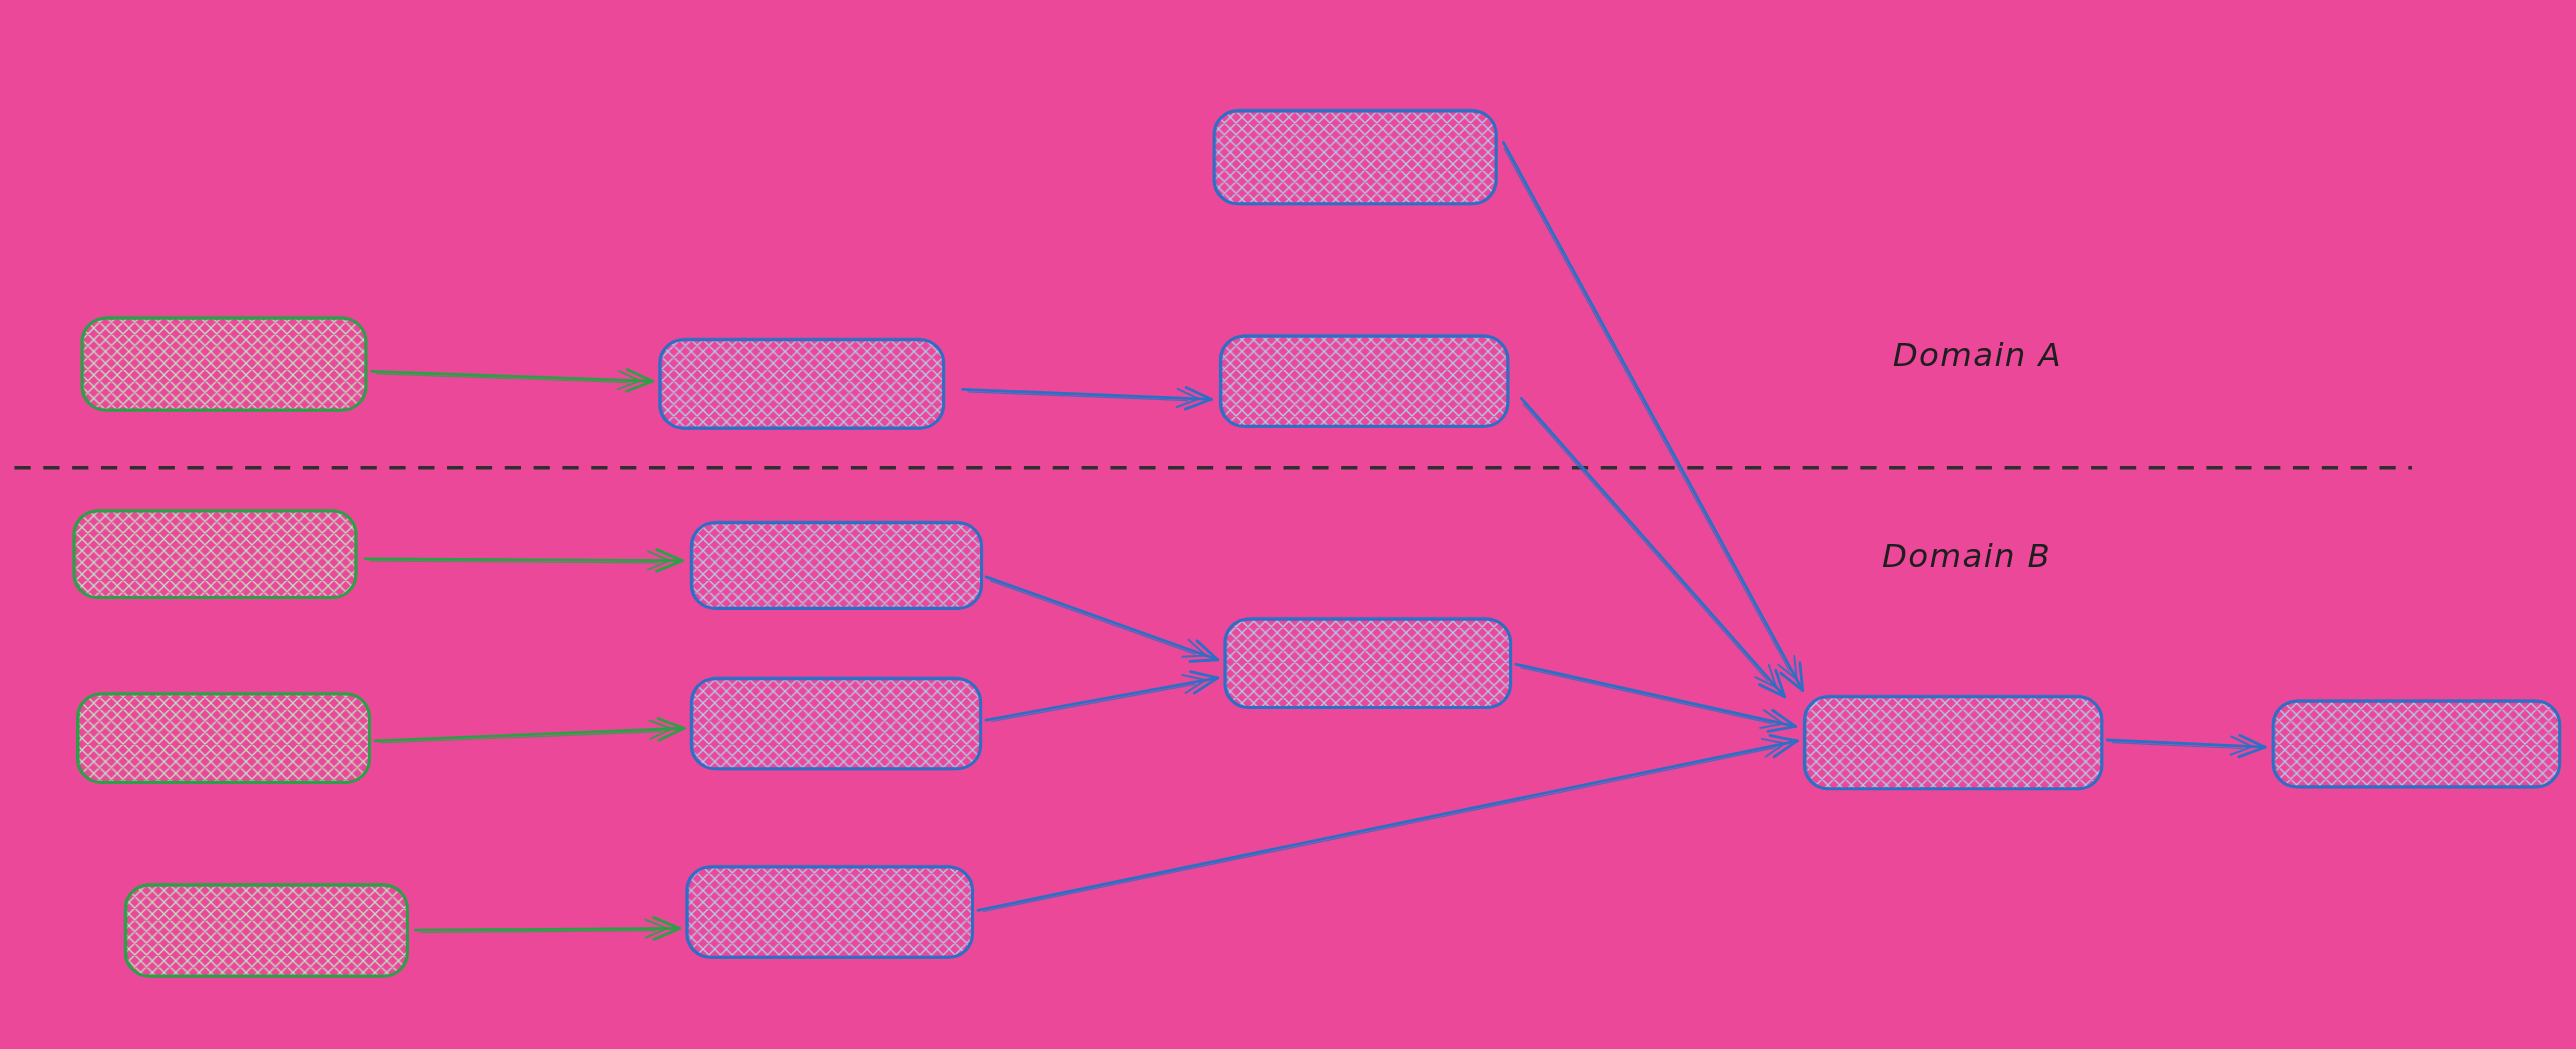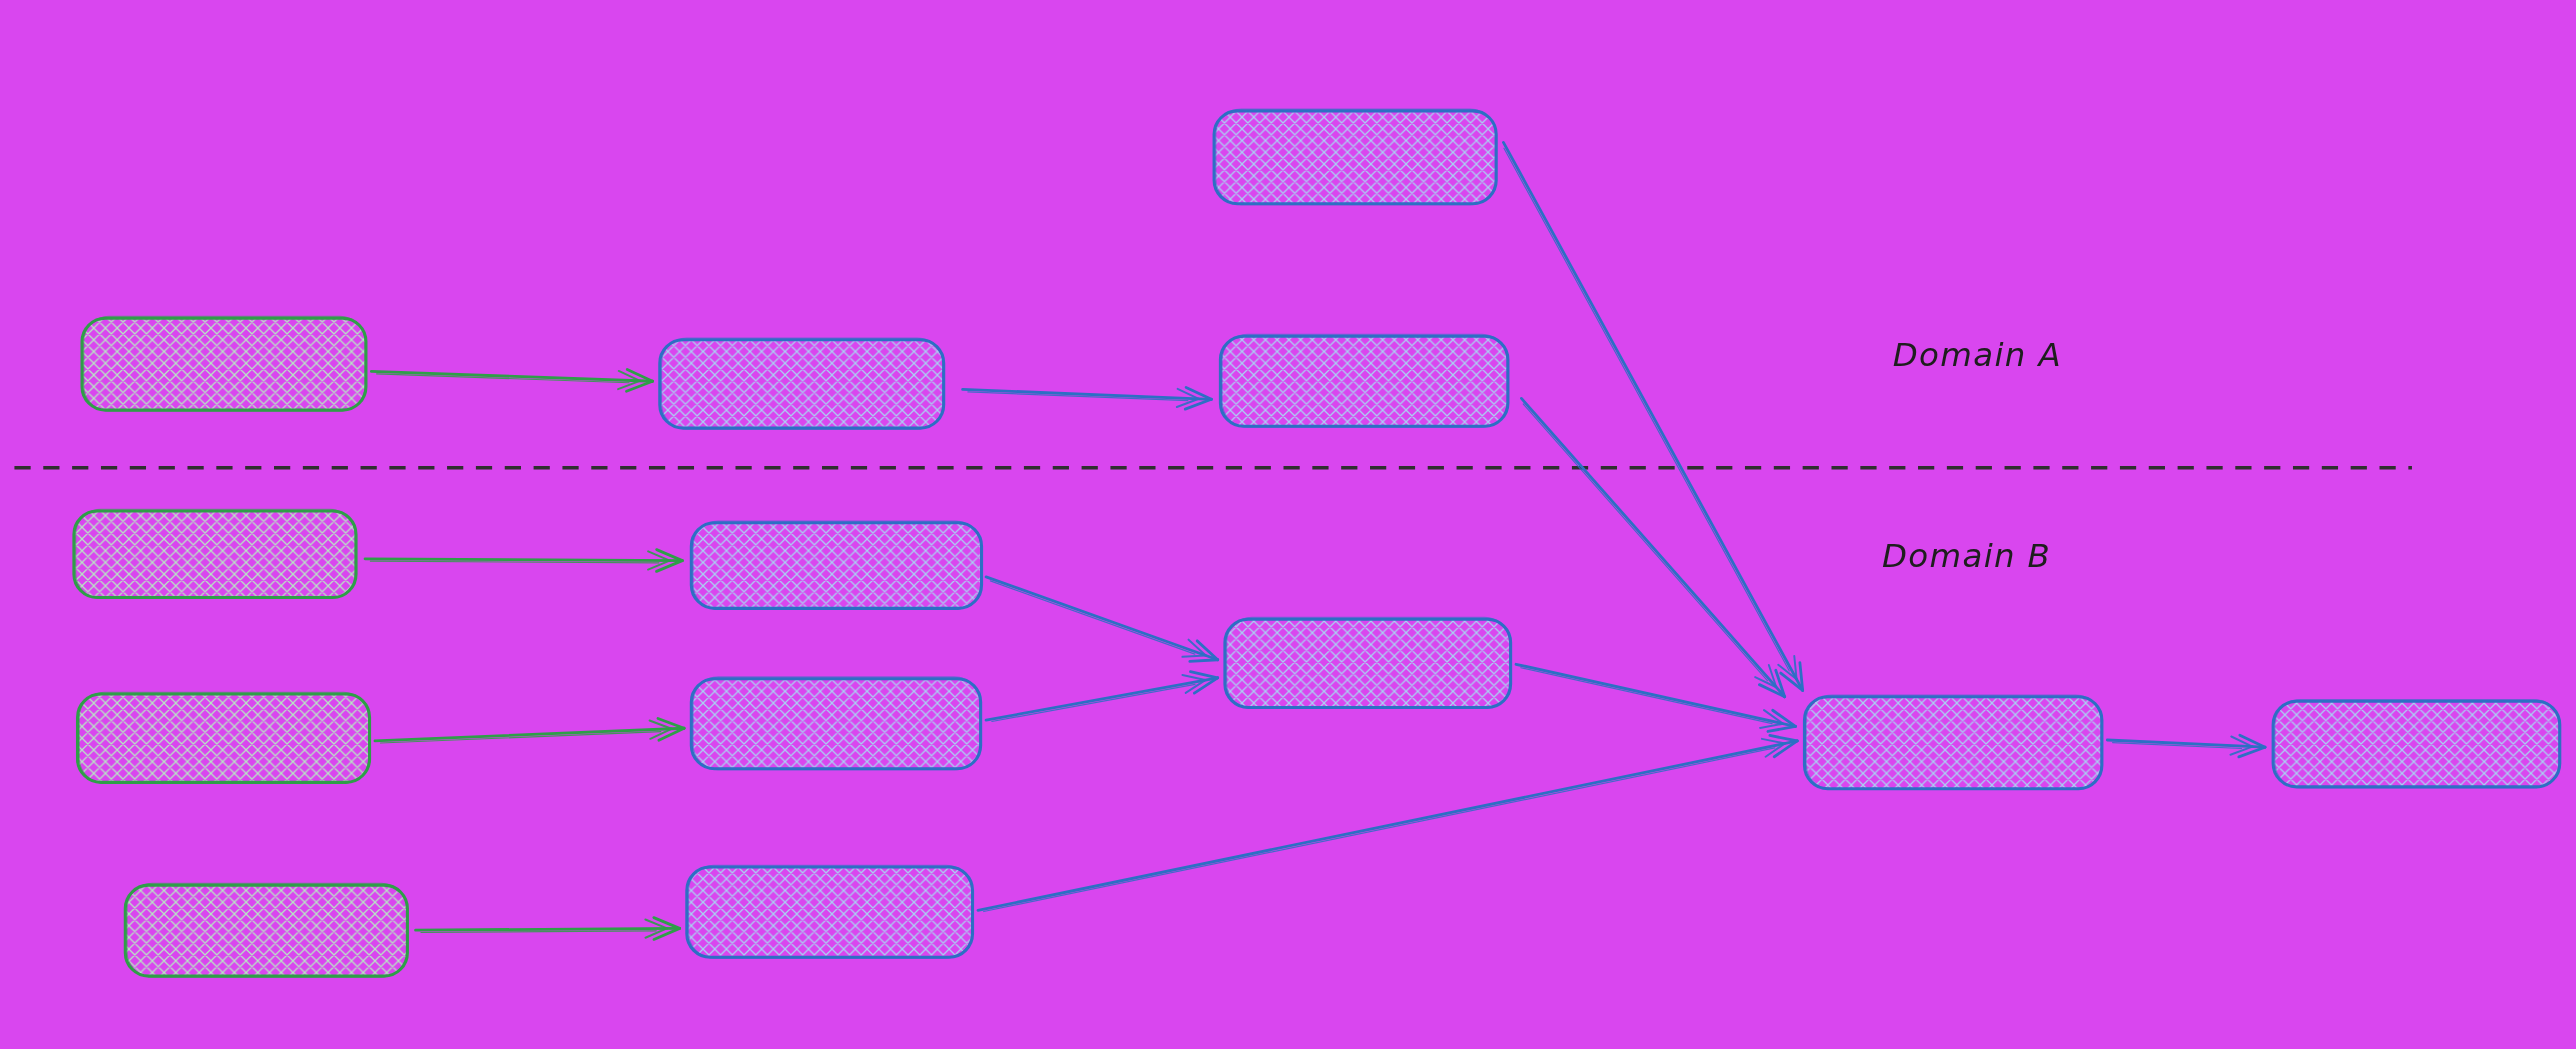--- a/index.html
+++ b/index.html
@@ -2,21 +2,21 @@
 <html style="font-size:14.4px"><head>
 <meta charset="utf-8">
 <style>
   html, body {
     margin: 0;
     padding: 0;
     background: #ffffff;
   }
   .canvas-wrap {
     width: 100%;
-    background: #d946ef;
+    background: #ec4899;
   }
   svg.scene {
     display: block;
     width: 100%;
     height: auto;
     font-family: "DejaVu Sans", "Liberation Sans", sans-serif;
   }
   .domain-label {
     font-size: 36px;
     letter-spacing: 1.5px;

